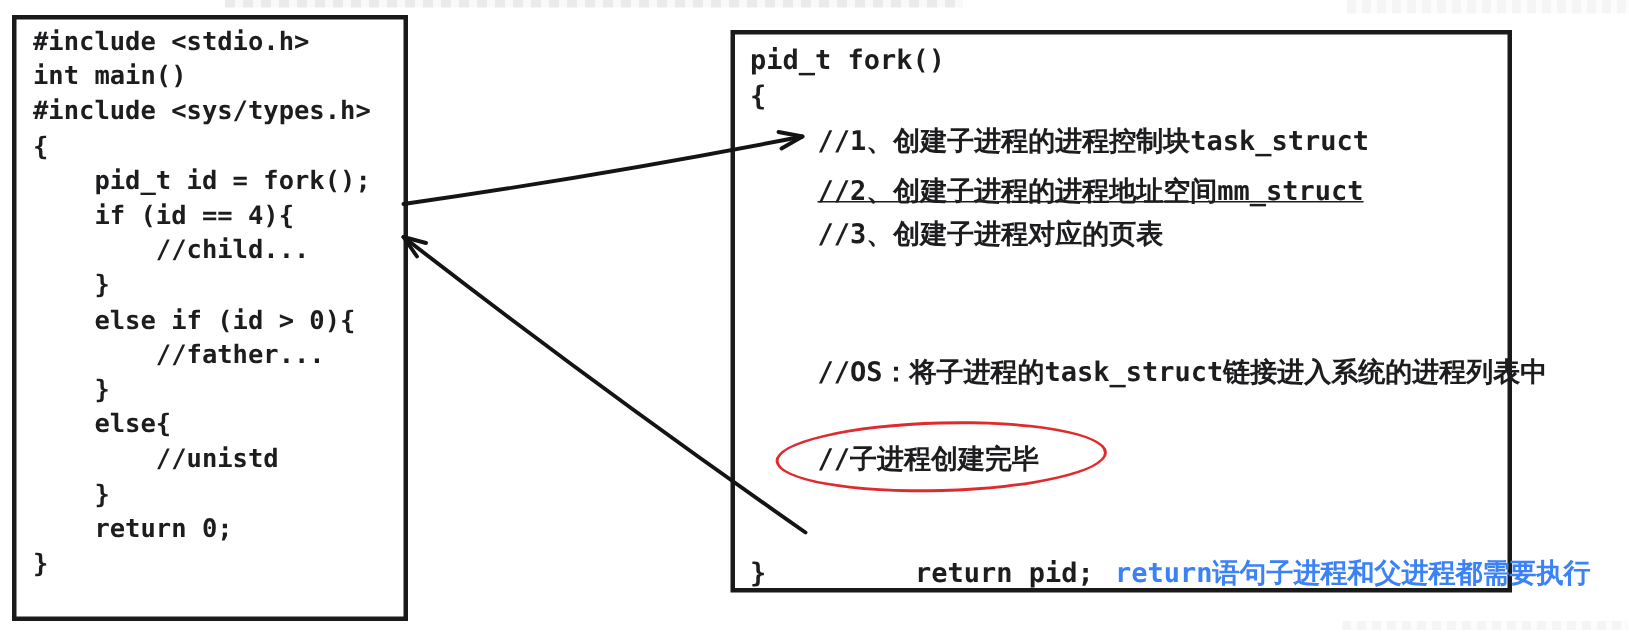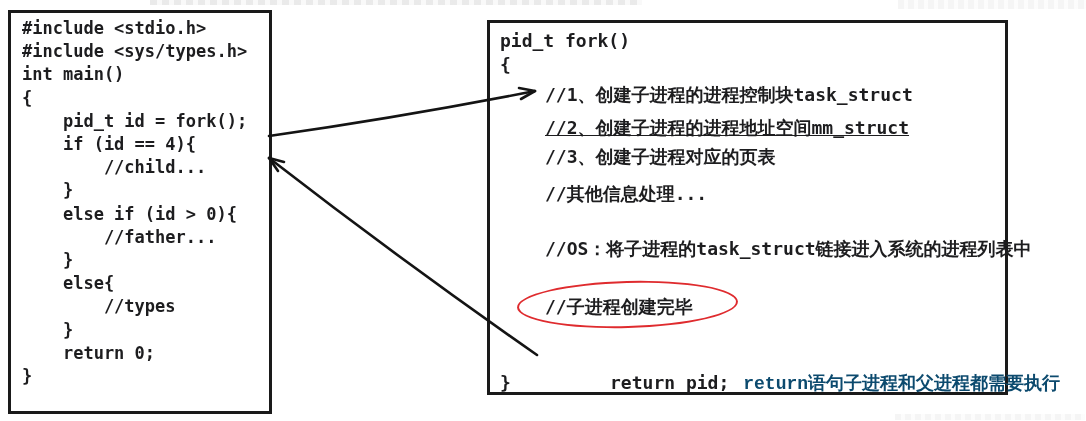--- a/index.html
+++ b/index.html
@@ -52,21 +52,21 @@
   }
   .right-box .ln {
     position: absolute;
     white-space: pre;
     font-size: 18px;
     font-weight: bold;
     line-height: 24px;
     color: #1d1d1f;
   }
   .green { color: #3cbb6c; }
-  .red-note { color: #0c4a6e; margin-left: 14px; font-family: Liberation Mono, monospace; }
+  .red-note { color: #3b82f6; margin-left: 14px; }
   .red-ellipse {
     position: absolute;
     left: 27px; top: 258px;
     width: 217px; height: 43px;
     border: 2.5px solid #df2b2e;
     border-radius: 50%;
     transform: rotate(-1.5deg);
     pointer-events: none;
   }
   svg.arrows {
@@ -80,45 +80,44 @@
 <body>
 
 <div class="stage">
 
   <div class="artifact" style="left:150px; top:0; width:492px; height:5px;"></div>
   <div class="artifact light" style="left:898px; top:0; width:188px; height:9px;"></div>
   <div class="artifact light" style="left:895px; top:414px; width:190px; height:6px;"></div>
 
   <div class="code-box left-box">
     <div class="ln">#include &lt;stdio.h&gt;</div>
+    <div class="ln">int main()</div>
     <div class="ln">#include &lt;sys/types.h&gt;</div>
-    <div class="ln">int main()</div>
     <div class="ln">{</div>
     <div class="ln">    pid_t id = fork();</div>
     <div class="ln">    if (id == 4){</div>
     <div class="ln green">        //child...</div>
     <div class="ln">    }</div>
     <div class="ln">    else if (id &gt; 0){</div>
     <div class="ln green">        //father...</div>
     <div class="ln">    }</div>
     <div class="ln">    else{</div>
-    <div class="ln green">        //types</div>
+    <div class="ln green">        //unistd</div>
     <div class="ln">    }</div>
     <div class="ln">    return 0;</div>
     <div class="ln">}</div>
   </div>
 
   <div class="code-box right-box">
     <div class="ln" style="left:10px; top:6px;">pid_t fork()</div>
     <div class="ln" style="left:10px; top:30px;">{</div>
 
     <div class="ln green" style="left:55px; top:60px;">//1、创建子进程的进程控制块task_struct</div>
     <div class="ln green" style="left:55px; top:93px;text-decoration:underline;">//2、创建子进程的进程地址空间mm_struct</div>
     <div class="ln green" style="left:55px; top:122px;">//3、创建子进程对应的页表</div>
-    <div class="ln green" style="left:55px; top:159px;">//其他信息处理...</div>
     <div class="ln green" style="left:55px; top:214px;text-align:right;">//OS：将子进程的task_struct链接进入系统的进程列表中</div>
 
     <div class="red-ellipse"></div>
     <div class="ln green" style="left:55px; top:272px;">//子进程创建完毕</div>
 
     <div class="ln" style="left:55px; top:324px;">
       <span>return pid;</span><span class="red-note">return语句子进程和父进程都需要执行</span>
     </div>
 
     <div class="ln" style="left:10px; top:348px;">}</div>

